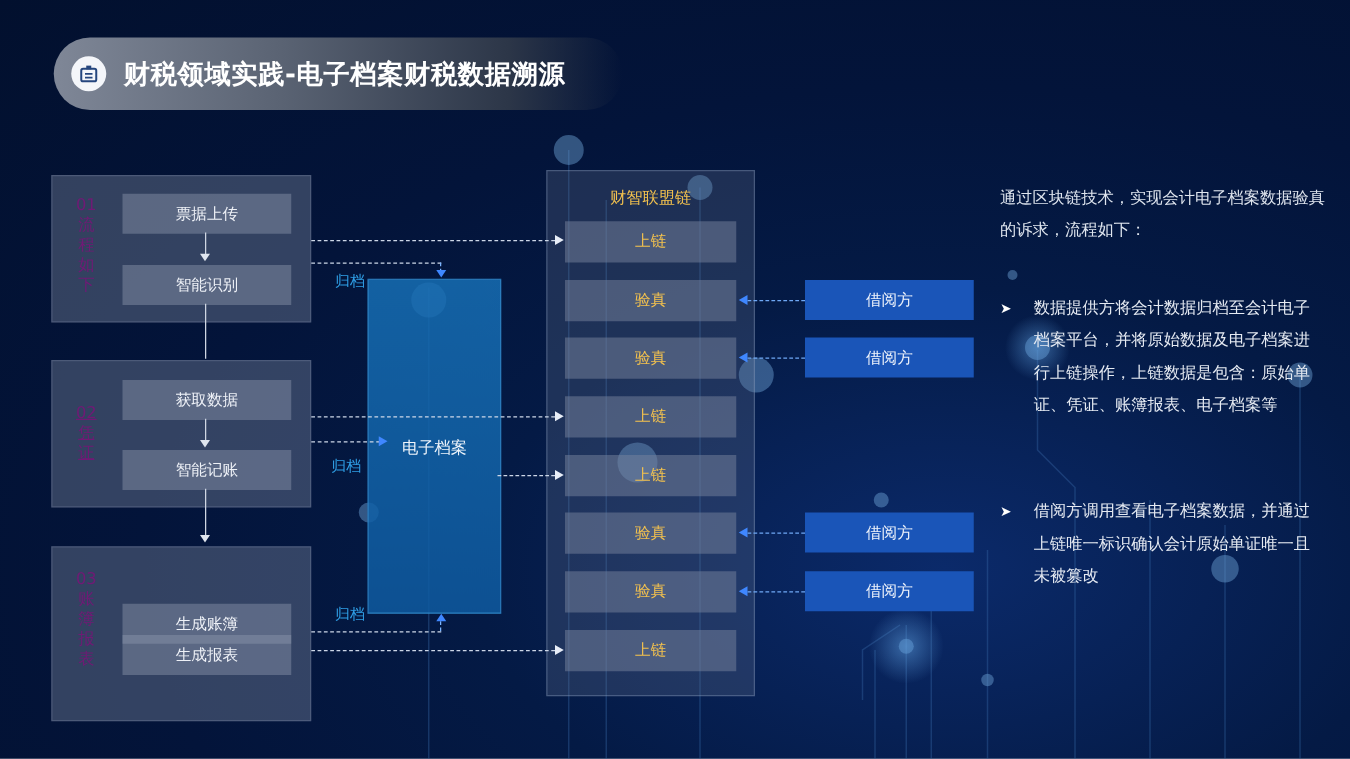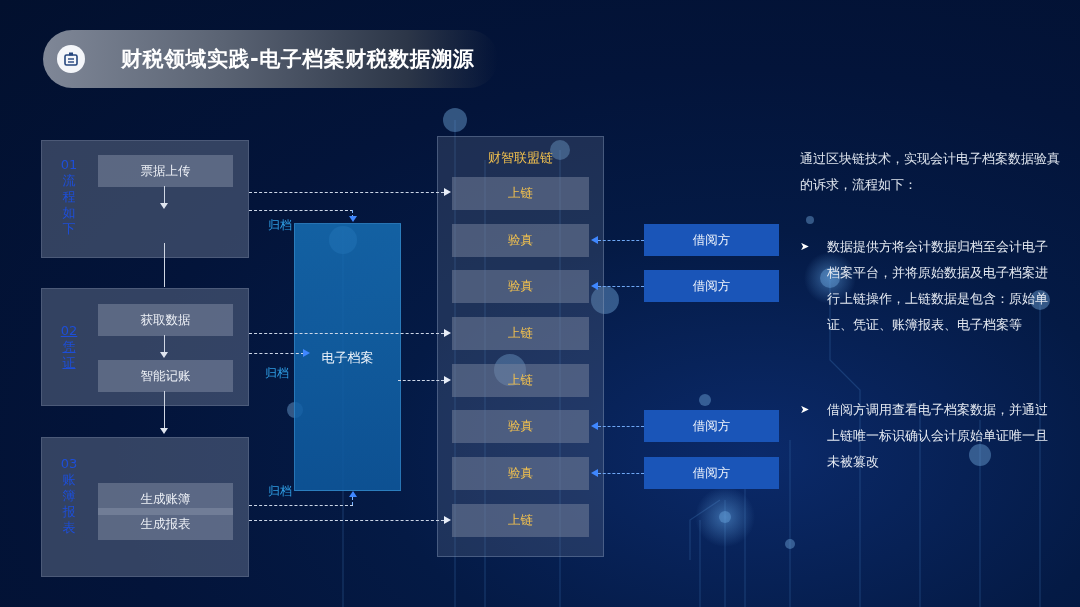--- a/index.html
+++ b/index.html
@@ -8,37 +8,37 @@
     font-family: "DejaVu Sans", "Liberation Sans", sans-serif;
     background: radial-gradient(ellipse at 70% 75%, #0b2a6a 0%, #041a45 35%, #03143a 60%, #02102e 100%);
     position: relative;
     color: #fff;
   }
   .bg-decor { position: absolute; inset: 0; pointer-events: none; }
   .header {
     position: absolute; left: 43px; top: 30px; width: 455px; height: 58px;
     border-radius: 29px;
     background: linear-gradient(90deg, #7f8797 0%, #5a6373 40%, #2c3648 80%, rgba(10,25,55,0.0) 100%);
-    display: flex; align-items: center; gap: 22px;
+    display: flex; align-items: center;
   }
   .header-icon {
     width: 28px; height: 28px; border-radius: 50%; background: #f4f6fa;
     margin-left: 14px; display: flex; align-items: center; justify-content: center;
   }
   .header-title {
     margin-left: 14px; font-size: 21px; font-weight: bold; color: #ffffff; letter-spacing: 0.5px;
   }
   .group {
     position: absolute; left: 41px; width: 208px;
     background: rgba(120,132,155,0.42);
     border: 1px solid rgba(150,165,190,0.25);
   }
   .group-label {
     position: absolute; left: 14px; top: 16px; width: 26px;
-    font-size: 13px; line-height: 16px; color: #1d4ed8; text-align: center;
+    font-size: 13px; line-height: 16px; color: #701a75; text-align: center;
   }
   .step {
     position: absolute; left: 56px; width: 135px; height: 32px;
     background: rgba(140,150,172,0.45);
     display: flex; align-items: center; justify-content: center;
     font-size: 12.5px; color: #eef1f7;
   }
   .vline { position: absolute; width: 1px; background: #cfd6e3; }
   .arrow-down {
     position: absolute; width: 0; height: 0;
@@ -158,20 +158,21 @@
   </div>
   <div class="header-title">财税领域实践-电子档案财税数据溯源</div>
 </div>
 
 <div class="group" style="top:140px; height:118px;">
   <div class="group-label">
     <div>01</div>
     <div style="width:14px;margin:0 auto;word-break:break-all;">流程如下</div>
   </div>
   <div class="step" style="top:14px;">票据上传</div>
+  <div class="step" style="top:71px;">智能识别</div>
 </div>
 
 <div class="group" style="top:288px; height:118px;">
   <div class="group-label" style="top:34px;text-decoration:underline;">
     <div>02</div>
     <div style="width:14px;margin:0 auto;word-break:break-all;text-align:center;">凭证</div>
   </div>
   <div class="step" style="top:15px;">获取数据</div>
   <div class="step" style="top:71px;">智能记账</div>
 </div>

